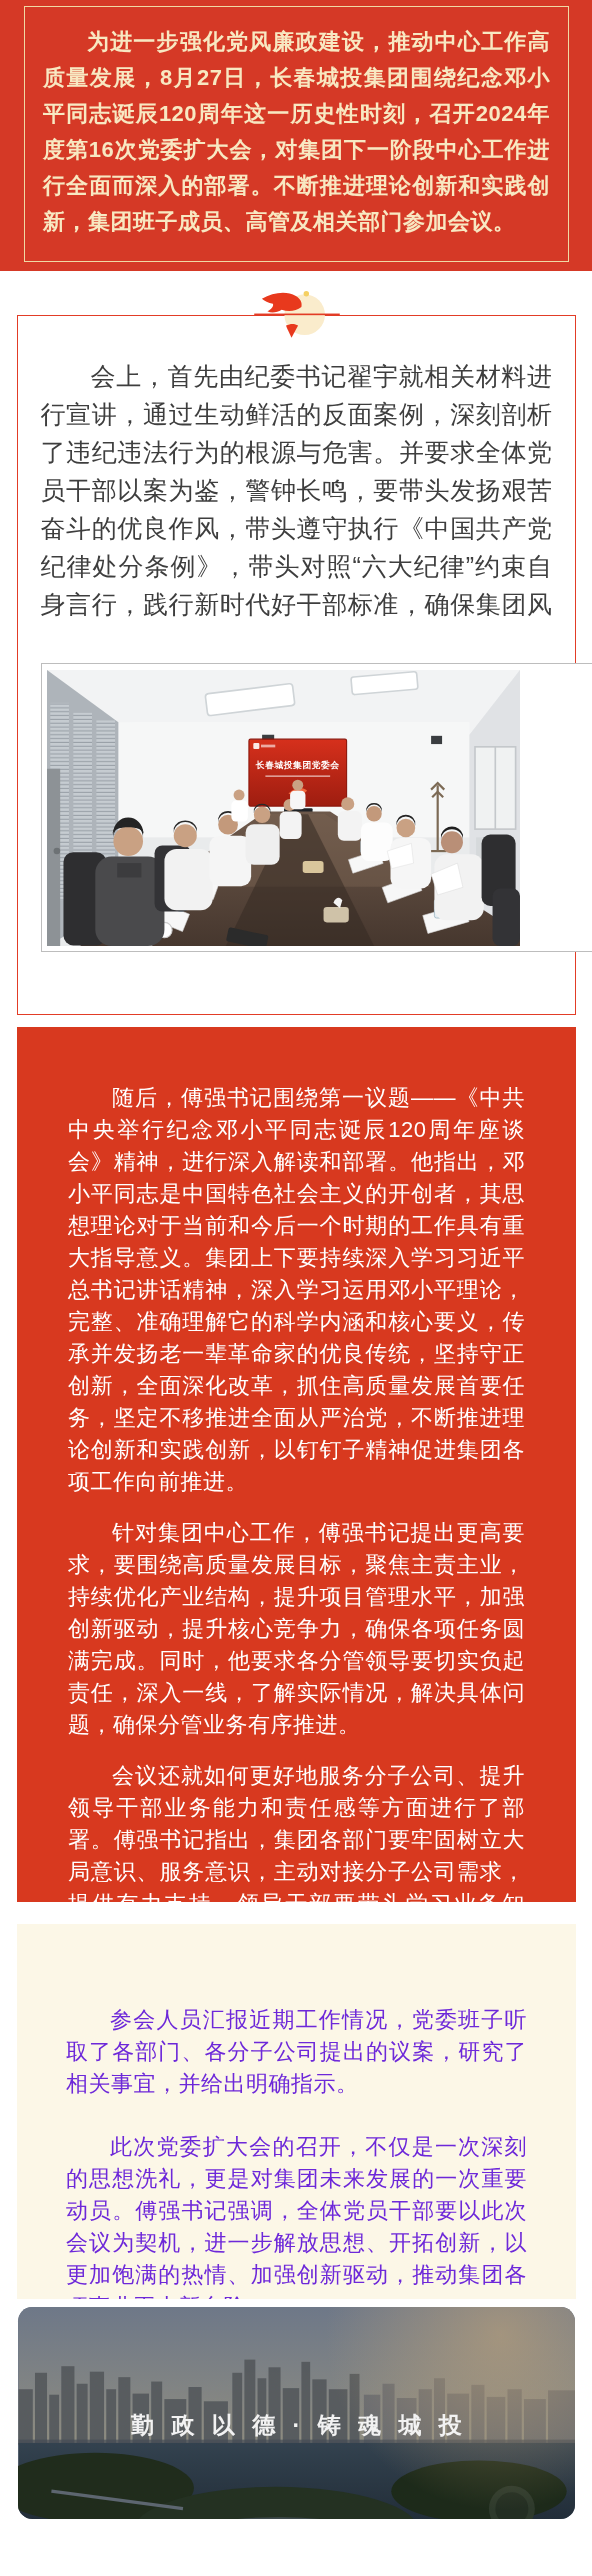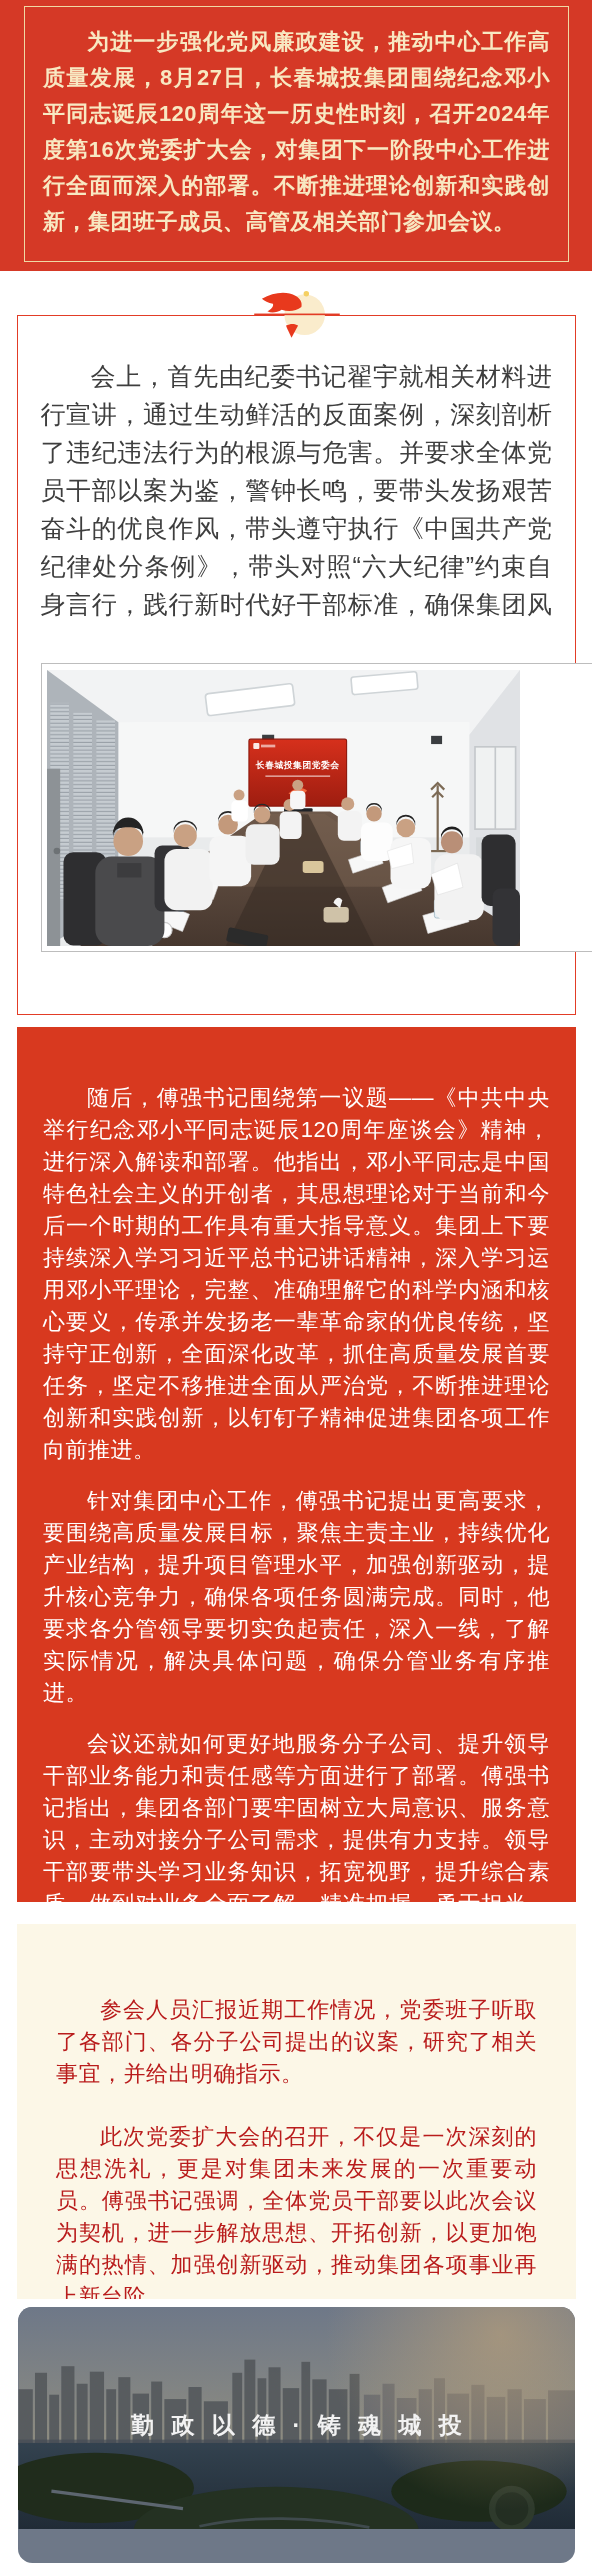--- a/index.html
+++ b/index.html
@@ -41,42 +41,42 @@
   }
   .photo-frame{
     width:573px;margin:37px auto 0;background:#ffffff;
     border:0.5px solid #bdbdbd;padding:5.5px;
   }
   .photo-frame svg{display:block;}
 
   
   .red-section{
     margin:12px 17px 0;height:875px;background:#d8391f;
-    padding:55px 26px 0;overflow:hidden;
+    padding:55px 51px 0;overflow:hidden;
   }
   .red-section p{
     margin:0;color:#ffffff;font-size:22px;line-height:32px;
     text-align:justify;text-indent:2em;letter-spacing:0.5px;
   }
   .red-section p + p{margin-top:19px;}
 
   
   .cream-section{
     margin:22px 17px 0;height:375px;background:#fcf7e7;
     padding:68px 37px 0;overflow:hidden;
   }
   .cream-section p{
-    margin:2px;color:#b91c1c;font-size:22px;line-height:32px;
+    margin:12px;color:#6d28d9;font-size:22px;line-height:32px;
     text-align:justify;text-indent:2em;letter-spacing:0.5px;
   }
   .cream-section p + p{margin-top:31px;}
 
   
   .footer-figure{
-    margin:8.2px 17.6px 0;height:256px;border-radius:14.3px;overflow:hidden;
+    margin:8.2px 17.6px 0;height:212px;border-radius:14.3px;overflow:hidden;
     background:#6e7888;
   }
   .footer-figure svg{display:block;}
 </style>
 </head>
 <body>
 
 <div class="page">
 
   <section class="top-banner">

